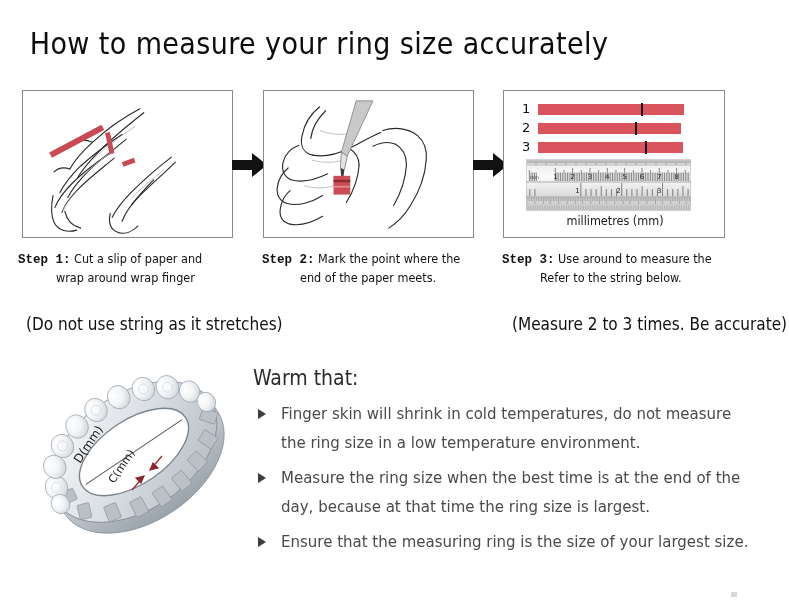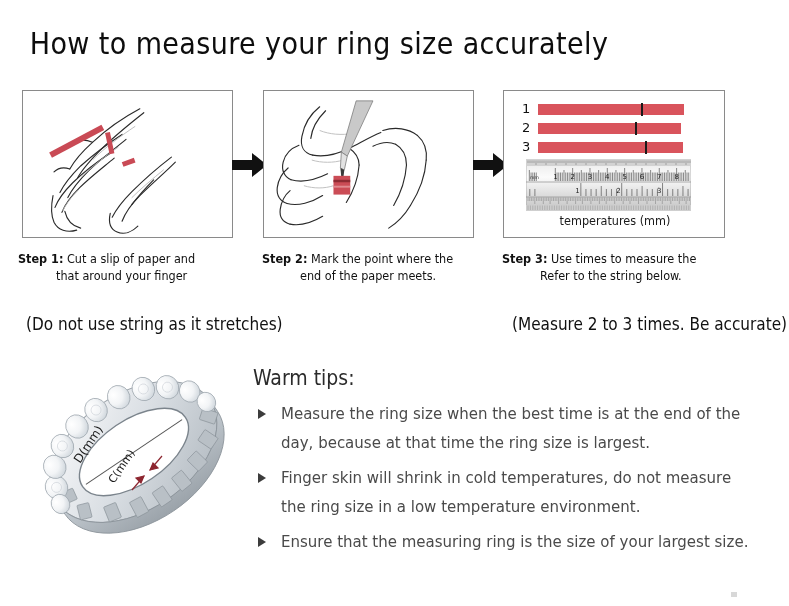--- a/index.html
+++ b/index.html
@@ -57,21 +57,21 @@
   .arrow svg { display: block; }
 
   
   .caption {
     position: absolute;
     font-family: "DejaVu Sans Condensed", "Liberation Sans Narrow", "Liberation Sans", sans-serif;
     font-size: 12.5px;
     line-height: 17px;
     color: #111111;
   }
-  .caption .lbl { font-weight: bold; }
+  .caption .lbl { font-weight: bold; font-family: Liberation Mono, monospace; }
   .caption .ind { display: block; padding-left: 38px; }
   .caption b { font-weight: bold; }
   #cap1 { left: 18px;  top: 250px; width: 240px; }
   #cap2 { left: 262px; top: 250px; width: 240px; }
   #cap3 { left: 502px; top: 250px; width: 250px; }
 
   .note {
     position: absolute;
     font-family: "DejaVu Sans Condensed", "Liberation Sans Narrow", "Liberation Sans", sans-serif;
     font-size: 17px;
@@ -693,38 +693,38 @@
         <line x1="148.40000000000018" y1="46.5" x2="148.40000000000018" y2="51"></line>
         <line x1="150.80000000000018" y1="46.5" x2="150.80000000000018" y2="51"></line>
         <line x1="153.2000000000002" y1="46.5" x2="153.2000000000002" y2="51"></line>
         <line x1="155.6000000000002" y1="46.5" x2="155.6000000000002" y2="51"></line>
         <line x1="158.0000000000002" y1="46.5" x2="158.0000000000002" y2="51"></line>
         <line x1="160.4000000000002" y1="46.5" x2="160.4000000000002" y2="51"></line>
         <line x1="162.8000000000002" y1="46.5" x2="162.8000000000002" y2="51"></line>
       </g>
   </svg>
 
-  <div class="mm-label">temperatures (mm)</div>
+  <div class="mm-label">millimetres (mm)</div>
 </div>
 
 <div class="caption" id="cap1">
   <span class="lbl">Step 1:</span>
   <span>Cut a slip of paper and</span>
-  <span class="ind">that around your finger</span>
+  <span class="ind">wrap around wrap finger</span>
 </div>
 
 <div class="caption" id="cap2">
   <span class="lbl">Step 2:</span>
   <span>Mark the point where the</span>
   <span class="ind">end of the paper meets.</span>
 </div>
 
 <div class="caption" id="cap3">
   <span class="lbl">Step 3:</span>
-  <span>Use times to measure the</span>
+  <span>Use around to measure the</span>
   <span class="ind">Refer to the string below.</span>
 </div>
 
 <div class="note" id="note1">(Do not use string as it stretches)</div>
 <div class="note" id="note3">(Measure 2 to 3 times. Be accurate)</div>
 
 <div class="ring-wrap">
   <svg viewBox="0 0 225 215" width="225" height="215">
     <defs>
       <radialGradient id="gem" cx="0.35" cy="0.3" r="0.75">
@@ -792,30 +792,30 @@
     <g stroke="#8d2630" stroke-width="1.2" fill="#8d2630">
       <line x1="110" y1="138" x2="122" y2="124"></line>
       <polygon points="122,124 114,126 119,131"></polygon>
       <line x1="140" y1="104" x2="128" y2="118"></line>
       <polygon points="128,118 136,116 131,111"></polygon>
     </g>
     <text x="92" y="132" transform="rotate(-56 92 132)" font-family="DejaVu Sans, sans-serif" font-size="11" fill="#1a1a1a">C(mm)</text>
   </svg>
 </div>
 
-<div class="tips-title">Warm tips:</div>
+<div class="tips-title">Warm that:</div>
 
 <div class="tips-list">
+  <div class="tip">
+    <span class="tri"></span>
+    <span>Finger skin will shrink in cold temperatures, do not measure the ring size in a low temperature environment.</span>
+  </div>
   <div class="tip">
     <span class="tri"></span>
     <span>Measure the ring size when the best time is at the end of the day, because at that time the ring size is largest.</span>
   </div>
   <div class="tip">
     <span class="tri"></span>
-    <span>Finger skin will shrink in cold temperatures, do not measure the ring size in a low temperature environment.</span>
-  </div>
-  <div class="tip">
-    <span class="tri"></span>
     <span>Ensure that the measuring ring is the size of your largest size.</span>
   </div>
 </div>
 
 <div class="corner-mark"></div>
 
 </body></html>

